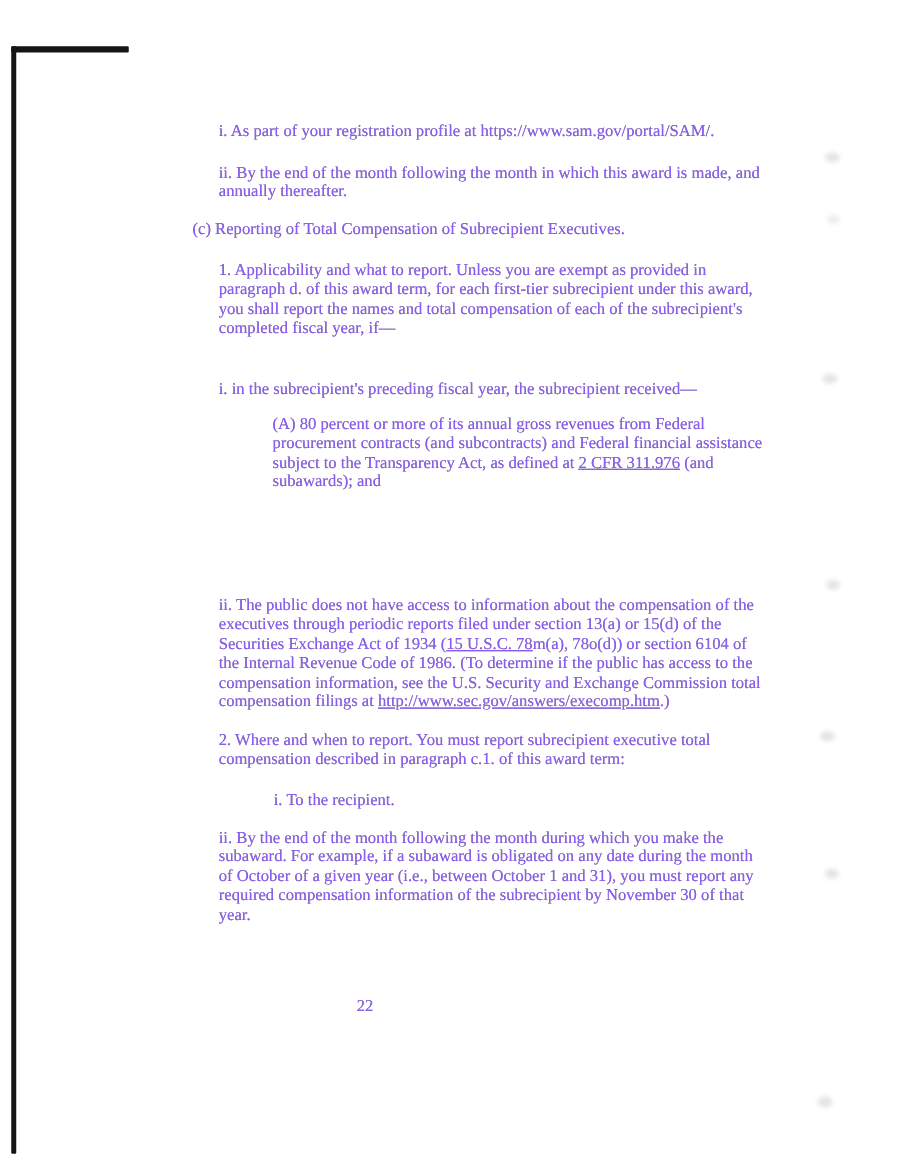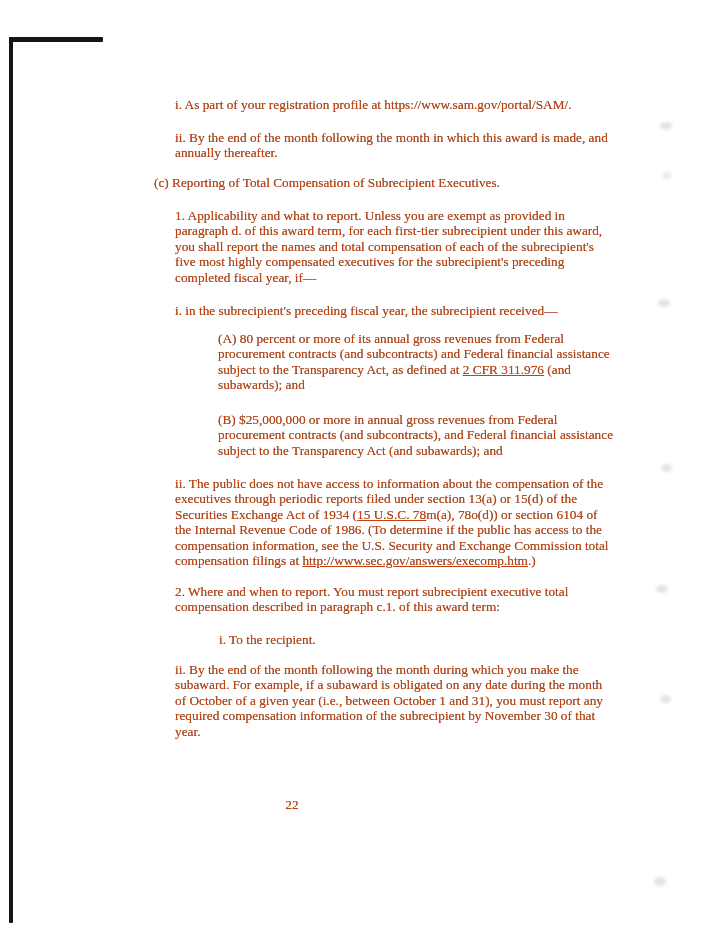--- a/index.html
+++ b/index.html
@@ -4,21 +4,21 @@
 <style>
   html,body{margin:0;padding:0;}
   body{
     width:718px;height:930px;position:relative;overflow:hidden;
     background:#ffffff;
     font-family:"Liberation Serif","DejaVu Serif",serif;
   }
   .page{position:absolute;left:0;top:0;width:718px;height:930px;background:#ffffff;}
   .para{
     position:absolute;
-    font-size:13.3px;line-height:15.4px;color:#c2410c;
+    font-size:13.3px;line-height:15.4px;color:#8b5cf6;
     text-shadow:0 0 .5px rgba(32,32,32,.55);
   }
   .ln{white-space:pre;}
   .u{text-decoration:underline;}
   
   .p1{left:175px;top:97px;}
   .p2{left:175px;top:130px;}
   .p3{left:137px;top:175px;margin-left:17px;}
   .p4{left:175px;top:208px;}
   .p5{left:175px;top:303px;}
@@ -66,40 +66,34 @@
   </div>
 
   <div class="para p3">
     <div class="ln">(c) Reporting of Total Compensation of Subrecipient Executives.</div>
   </div>
 
   <div class="para p4">
     <div class="ln">1. Applicability and what to report. Unless you are exempt as provided in</div>
     <div class="ln">paragraph d. of this award term, for each first-tier subrecipient under this award,</div>
     <div class="ln">you shall report the names and total compensation of each of the subrecipient's</div>
-    <div class="ln">five most highly compensated executives for the subrecipient's preceding</div>
     <div class="ln">completed fiscal year, if—</div>
   </div>
 
   <div class="para p5">
     <div class="ln">i. in the subrecipient's preceding fiscal year, the subrecipient received—</div>
   </div>
 
   <div class="para p6">
     <div class="ln">(A) 80 percent or more of its annual gross revenues from Federal</div>
     <div class="ln">procurement contracts (and subcontracts) and Federal financial assistance</div>
     <div class="ln"><span>subject to the Transparency Act, as defined at </span><span class="u">2 CFR 311.976</span><span> (and</span></div>
     <div class="ln">subawards); and</div>
   </div>
 
-  <div class="para p7">
-    <div class="ln">(B) $25,000,000 or more in annual gross revenues from Federal</div>
-    <div class="ln">procurement contracts (and subcontracts), and Federal financial assistance</div>
-    <div class="ln">subject to the Transparency Act (and subawards); and</div>
-  </div>
 
   <div class="para p8">
     <div class="ln">ii. The public does not have access to information about the compensation of the</div>
     <div class="ln">executives through periodic reports filed under section 13(a) or 15(d) of the</div>
     <div class="ln"><span>Securities Exchange Act of 1934 (</span><span class="u">15 U.S.C. 78</span><span>m(a), 78o(d)) or section 6104 of</span></div>
     <div class="ln">the Internal Revenue Code of 1986. (To determine if the public has access to the</div>
     <div class="ln">compensation information, see the U.S. Security and Exchange Commission total</div>
     <div class="ln"><span>compensation filings at </span><span class="u">http://www.sec.gov/answers/execomp.htm</span><span>.)</span></div>
   </div>
 

